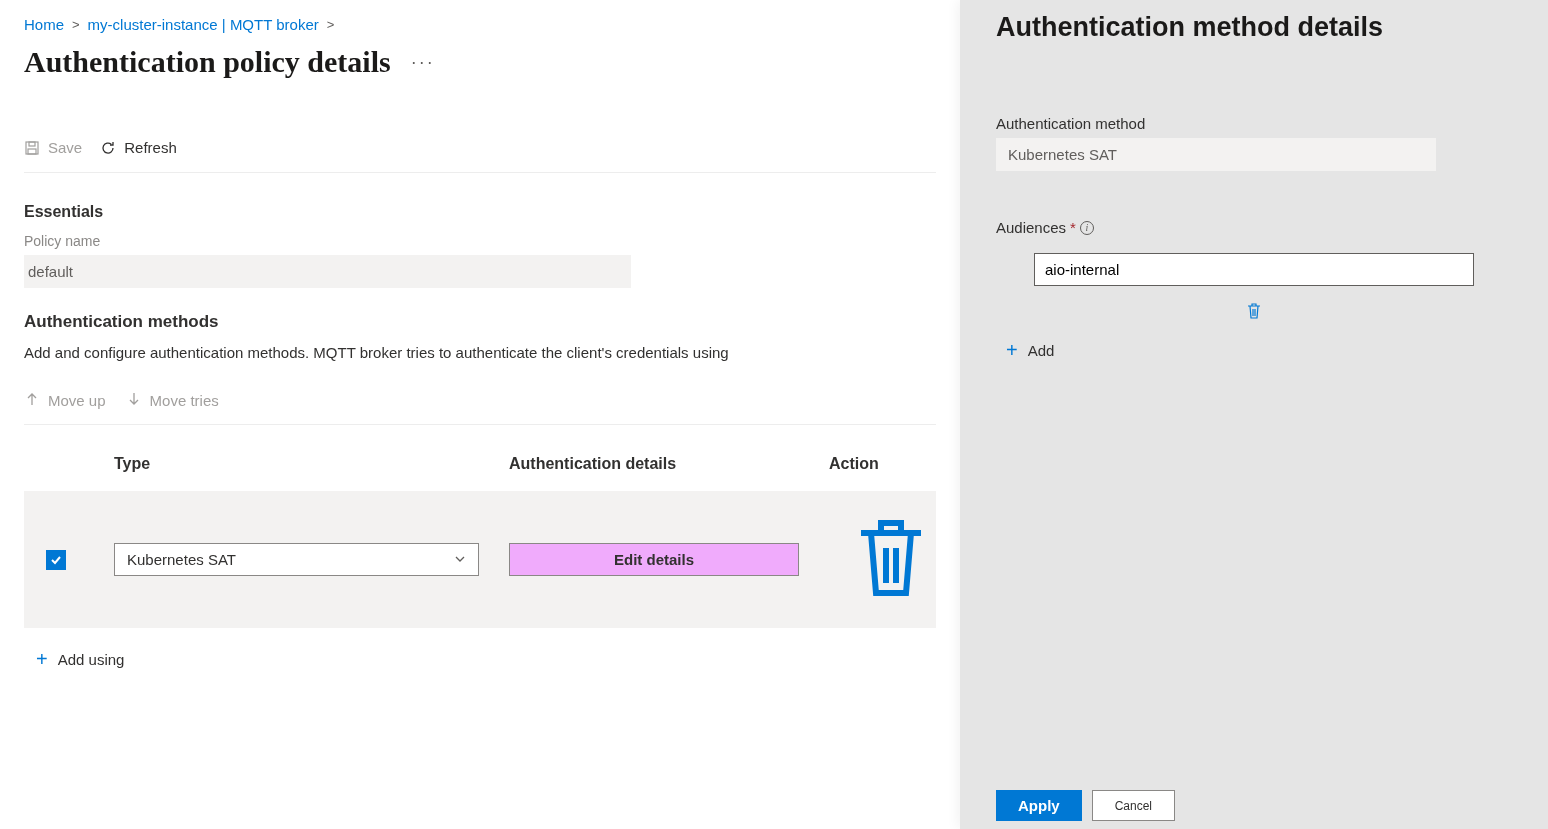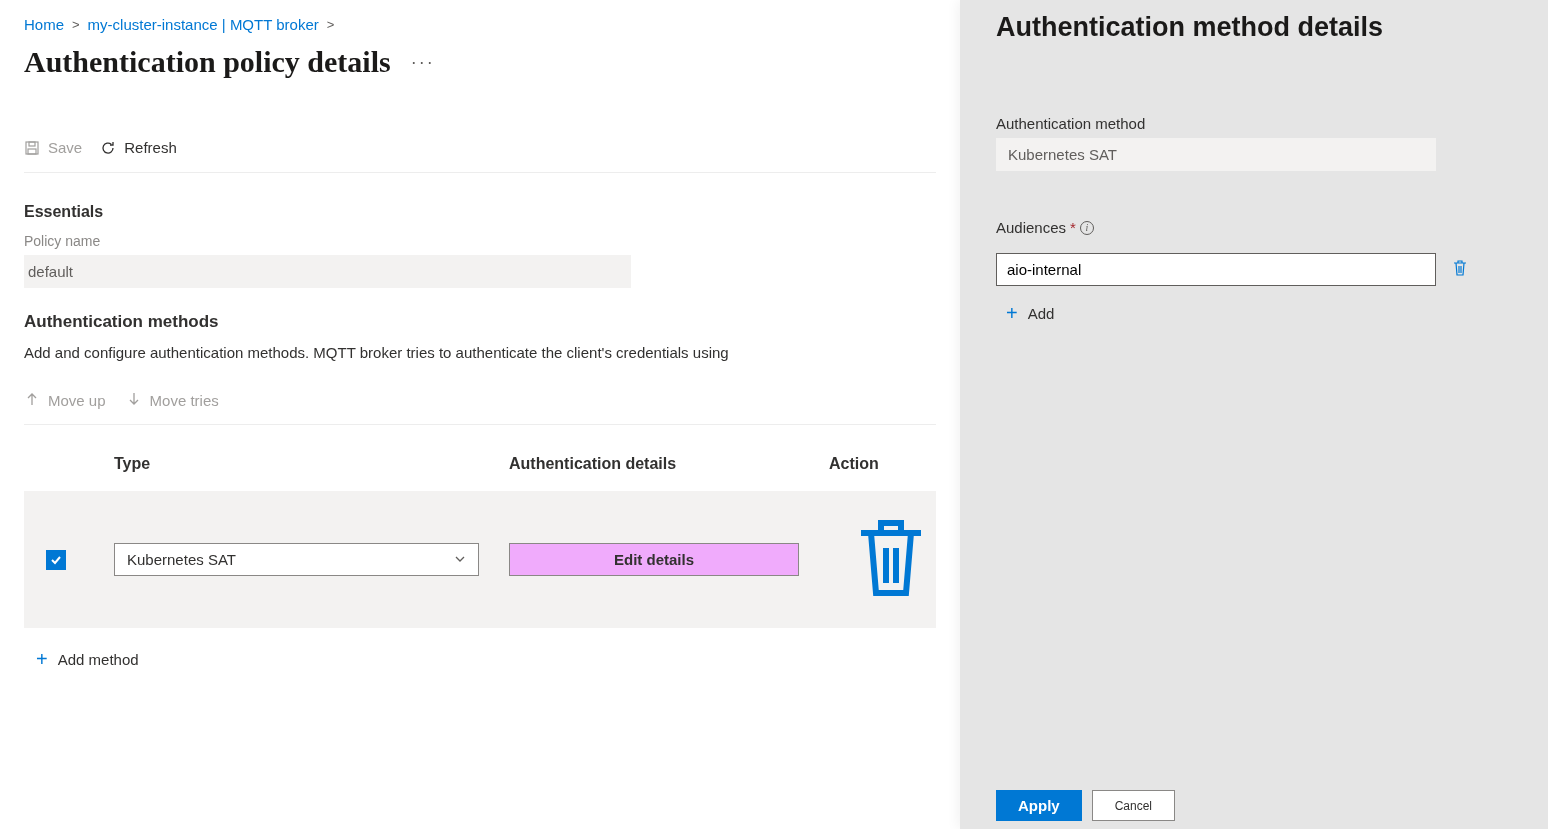--- a/index.html
+++ b/index.html
@@ -254,20 +254,21 @@
       font-size: 10px;
       font-style: italic;
       font-family: serif;
       color: #605e5c;
     }
     .audience-row {
       display: flex;
       align-items: center;
       gap: 16px;
       margin-bottom: 16px;
+      flex-direction: column;
     }
     .audience-input {
       width: 440px;
       border: 1px solid #605e5c;
       padding: 7px 10px;
       font-size: 15px;
     }
     .panel-add {
       display: flex;
       align-items: center;
@@ -398,21 +399,21 @@
       <span class="trash-btn">
         <svg viewBox="0 0 16 18" fill="none" stroke="#0078d4" stroke-width="1.2">
           <path d="M2 4h12M6 4V2h4v2M4 4l1 12h6l1-12M7 7v7M9 7v7"></path>
         </svg>
       </span>
     </div>
   </div>
 
   <div class="add-method-row">
     <span class="plus-icon">+</span>
-    <span>Add method</span>
+    <span>Add using</span>
   </div>
 </div>
 
 <div class="right-panel">
   <h2 class="panel-title">Authentication method details</h2>
 
   <div class="panel-label">Authentication method</div>
   <div class="panel-readonly">Kubernetes SAT</div>
 
   <div class="audiences-label">

